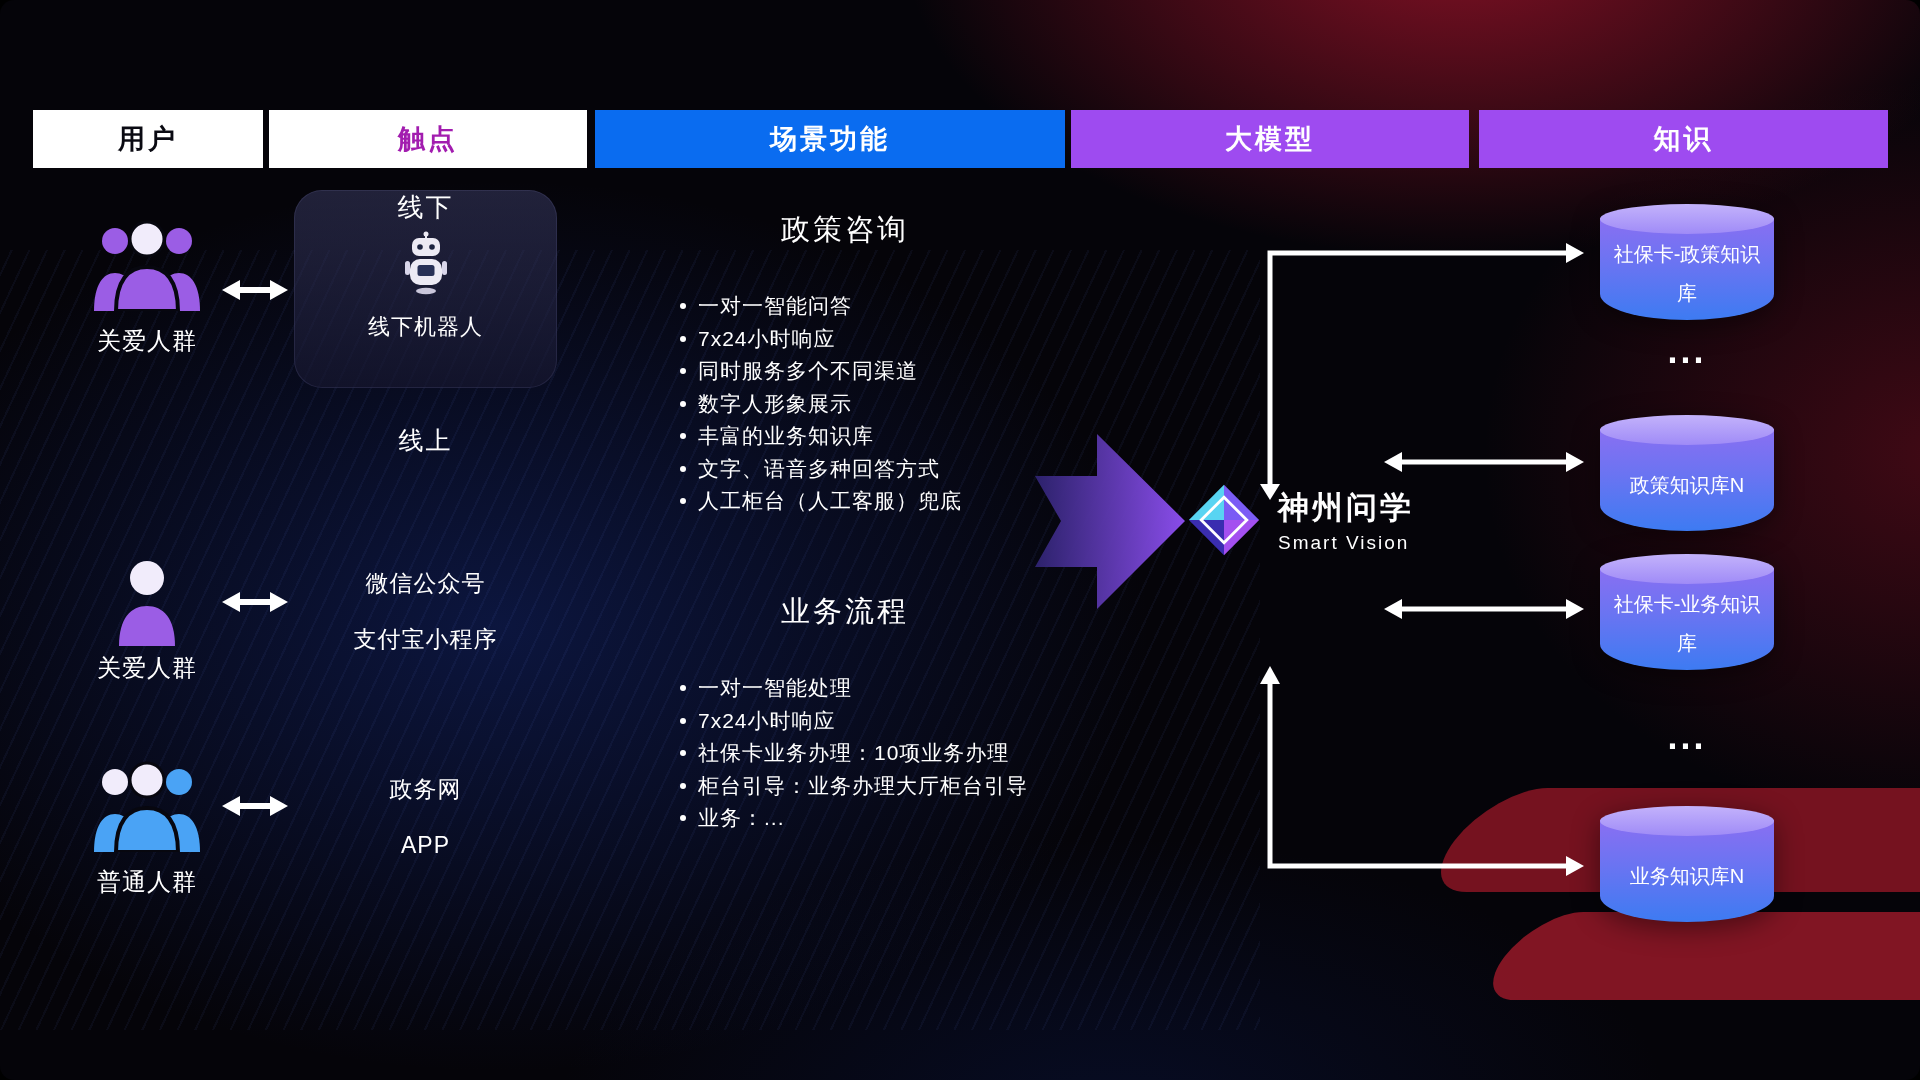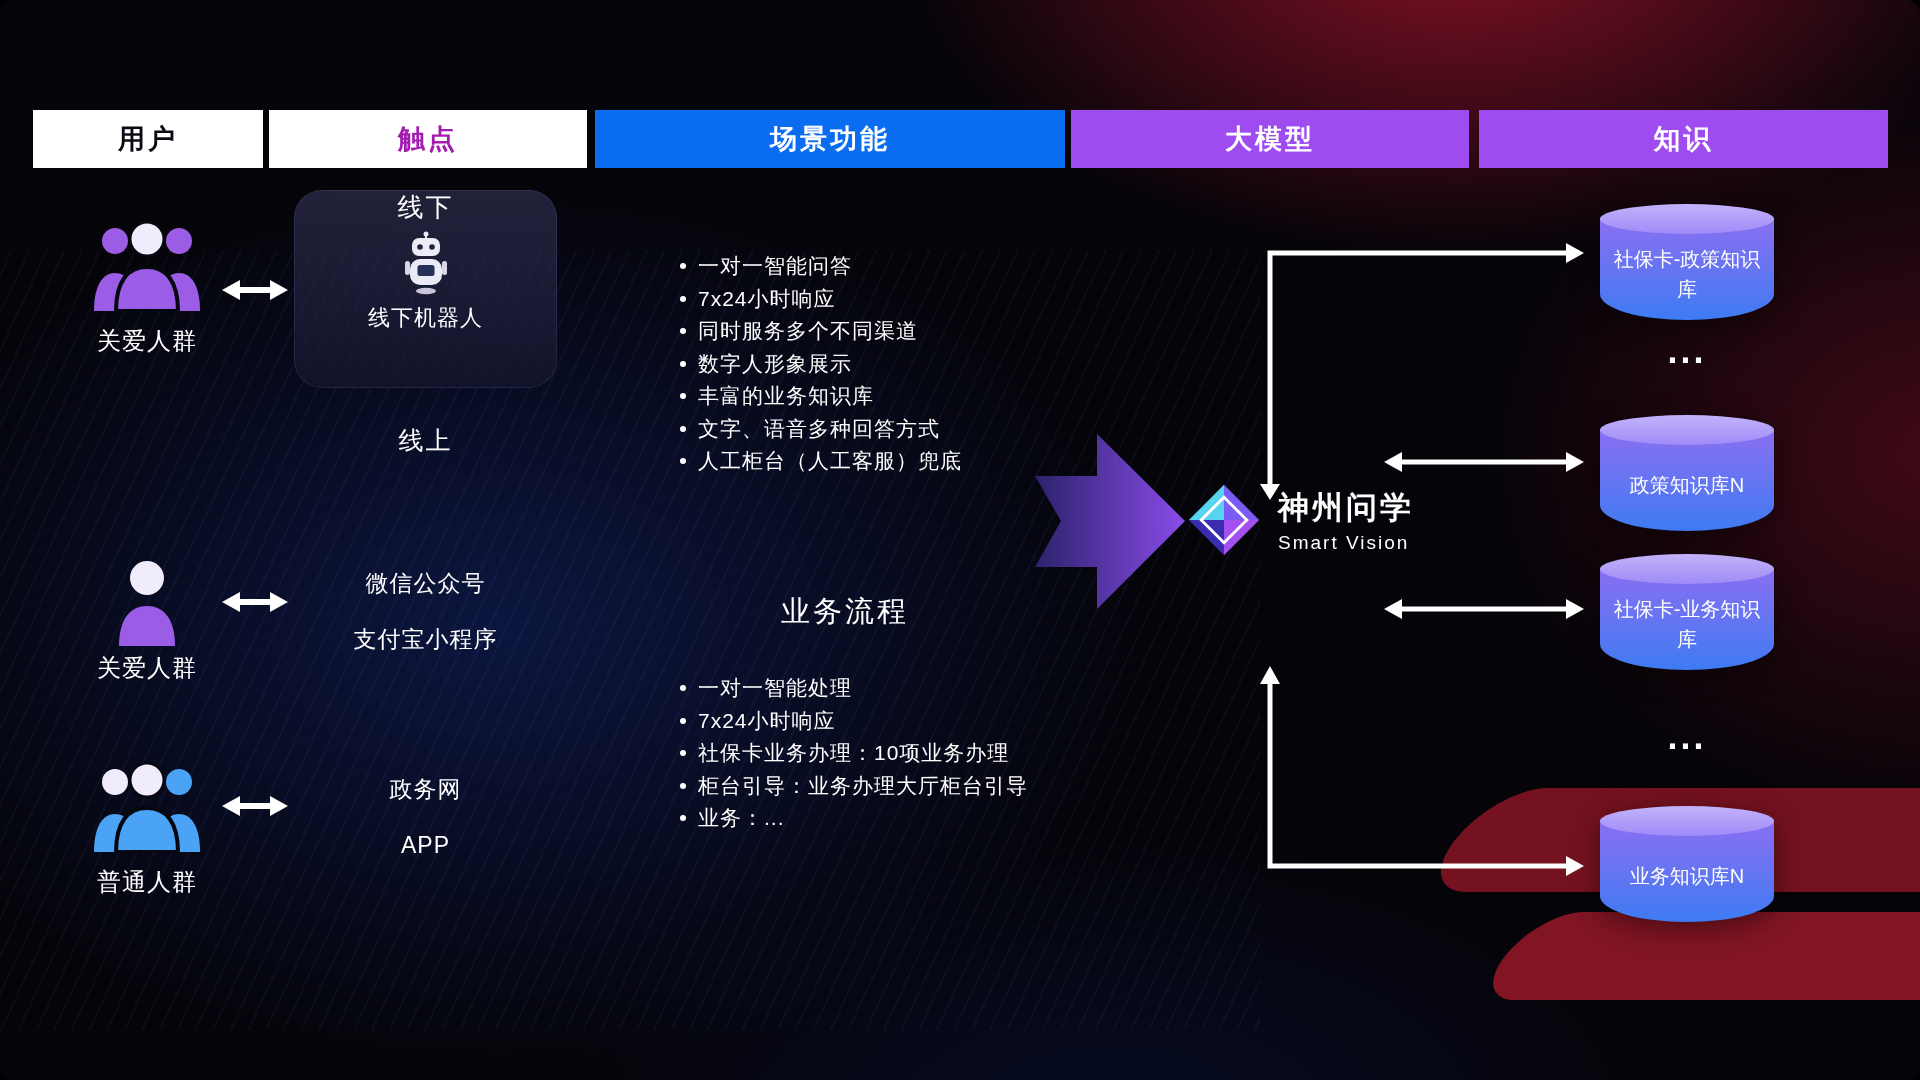--- a/index.html
+++ b/index.html
@@ -51,21 +51,21 @@
   
   .touch-panel {
     position:absolute; left:294px; top:190px; width:263px; height:198px;
     border-radius:28px;
     background:linear-gradient(180deg, rgba(72,74,124,0.42), rgba(22,22,46,0.68));
     box-shadow: inset 0 0 0 1px rgba(145,145,205,0.14);
     display:flex; flex-direction:column; align-items:center;
   }
   .tp-title { margin-top:0; font-size:26px; letter-spacing:2px; }
   .robot { margin-top:6px; }
-  .tp-label { margin-top:8px; font-size:22px; letter-spacing:1px; }
+  .tp-label { margin-top:17px; font-size:22px; letter-spacing:1px; }
   .online-title { position:absolute; left:294px; top:424px; width:263px; text-align:center; font-size:25px; letter-spacing:2px; }
   .channel { position:absolute; left:294px; width:263px; text-align:center; font-size:23px; letter-spacing:1px; }
   .ch-wechat{top:568px} .ch-alipay{top:624px} .ch-gov{top:774px} .ch-app{top:832px}
 
   
   .scene { position:absolute; left:630px; width:430px; }
   .sc1 { top:210px; } .sc2 { top:592px; }
   .scene-title { text-align:center; font-size:29px; letter-spacing:3px; }
   .scene-list { list-style:none; margin:40px 0 0 48px; padding:0; }
   .scene-list li { position:relative; padding-left:20px; font-size:21px; line-height:32.5px; letter-spacing:1px; }
@@ -87,21 +87,21 @@
     background:linear-gradient(180deg, var(--cyl_purple,#8a6ff2) 0%, #6a74f2 45%, var(--cyl_blue,#3d7bf2) 100%);
     border-radius:0 0 87px 87px / 0 0 26px 26px;
   }
   .cyl-top {
     position:absolute; top:0; left:0; width:174px; height:30px;
     background:linear-gradient(180deg,#c3b2fb,#9f8bf7); border-radius:50%;
   }
   .cyl-label {
     position:absolute; top:28px; left:8px; right:8px; bottom:4px;
     display:flex; align-items:center; justify-content:center;
-    text-align:center; font-size:20px; line-height:30px;
+    text-align:center; font-size:20px; line-height:39px;
   }
   .k1{top:204px} .k2{top:415px} .k3{top:554px} .k4{top:806px}
   .kdots { position:absolute; left:1600px; width:174px; text-align:center; font-size:36px; font-weight:700; letter-spacing:3px; }
   .d1{top:330px} .d2{top:716px}
 
   
   .arrows { position:absolute; inset:0; pointer-events:none; }
   .arrows line, .arrows polyline { stroke:var(--arrow_white,#fff); fill:none; }
   .arrows polygon { fill:var(--arrow_white,#fff); }
 </style>
@@ -170,20 +170,21 @@
     <div class="tp-label">线下机器人</div>
   </div>
 
   <div class="online-title">线上</div>
   <div class="channel ch-wechat">微信公众号</div>
   <div class="channel ch-alipay">支付宝小程序</div>
   <div class="channel ch-gov">政务网</div>
   <div class="channel ch-app">APP</div>
 
   <div class="scene sc1">
+    <div class="scene-title">政策咨询</div>
     <ul class="scene-list">
       <li>一对一智能问答</li>
       <li>7x24小时响应</li>
       <li>同时服务多个不同渠道</li>
       <li>数字人形象展示</li>
       <li>丰富的业务知识库</li>
       <li>文字、语音多种回答方式</li>
       <li>人工柜台（人工客服）兜底</li>
     </ul>
   </div>

